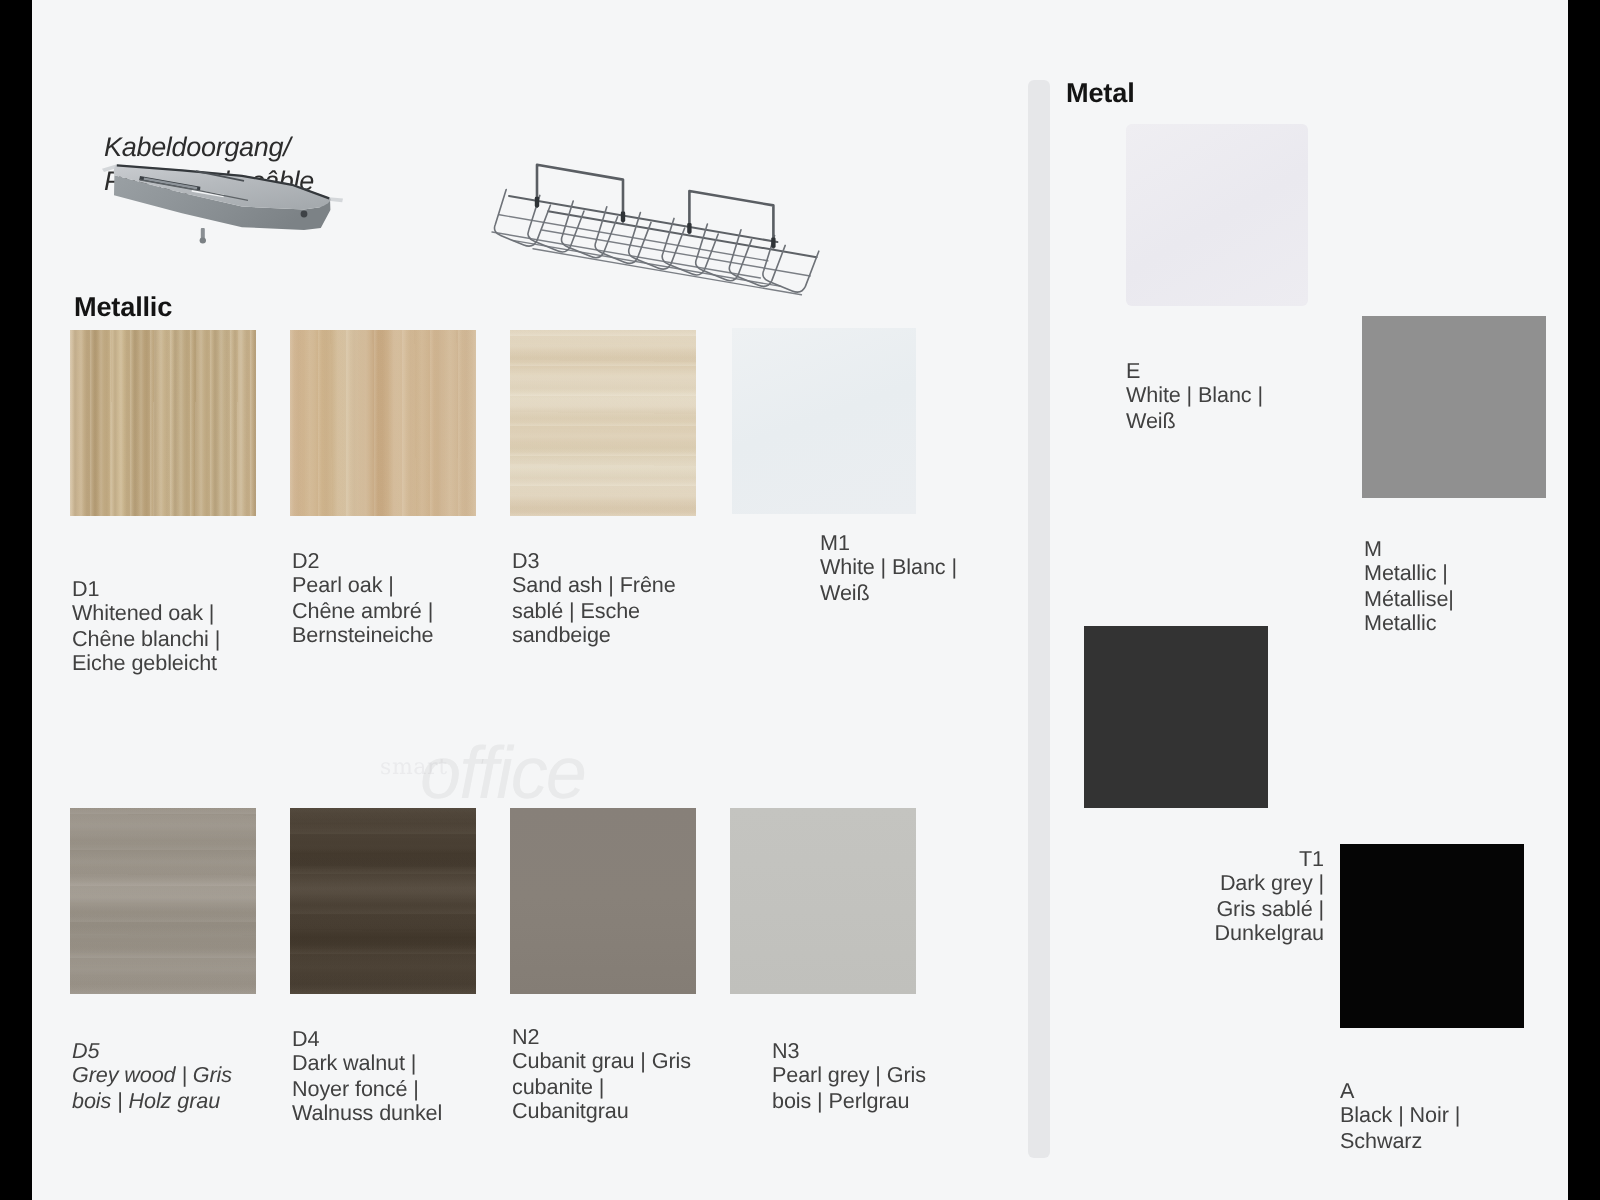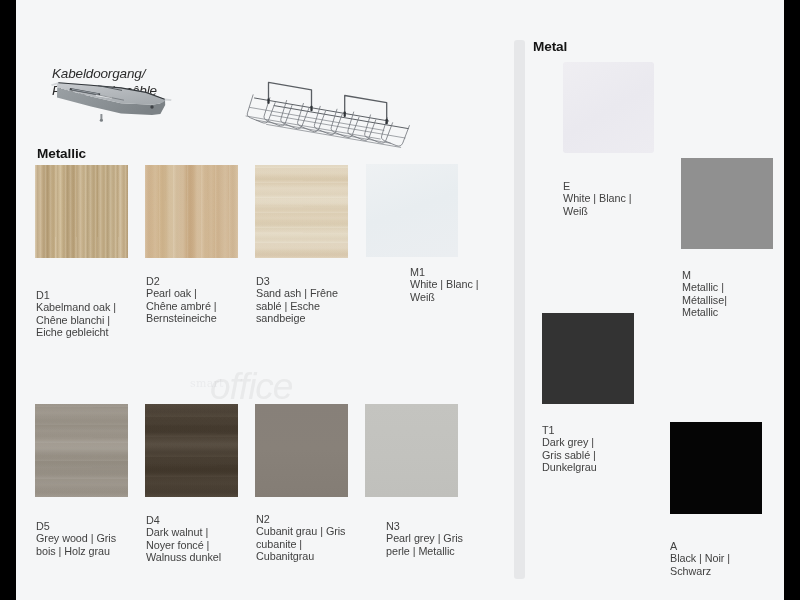--- a/index.html
+++ b/index.html
@@ -175,21 +175,21 @@
 
   <div class="sect" style="left:21px;top:145.6px;">Metallic</div>
 
   <div class="divider" style="left:498px;top:40px;width:11px;height:539px;"></div>
   <div class="sect" style="left:517px;top:38.6px;">Metal</div>
 
   <div id="swatches">
         <div class="sw tex-d1" style="left: 19px; top: 165px; width: 93px; height: 93px;"></div>
         <div class="lbl" style="left: 20px; top: 289px; width: 120px;">
           <div>D1</div>
-          <div>Kabelmand oak |</div>
+          <div>Whitened oak |</div>
           <div>Chêne blanchi |</div>
           <div>Eiche gebleicht</div>
         </div>
         <div class="sw tex-d2" style="left: 129px; top: 165px; width: 93px; height: 93px;"></div>
         <div class="lbl" style="left: 130px; top: 275px; width: 120px;">
           <div>D2</div>
           <div>Pearl oak |</div>
           <div>Chêne ambré |</div>
           <div>Bernsteineiche</div>
         </div>
@@ -200,21 +200,21 @@
           <div>sablé | Esche</div>
           <div>sandbeige</div>
         </div>
         <div class="sw tex-m1" style="left: 350px; top: 164px; width: 92px; height: 93px;"></div>
         <div class="lbl" style="left: 350px; top: 266px; width: 120px; margin-left: 44px;">
           <div>M1</div>
           <div>White | Blanc |</div>
           <div>Weiß</div>
         </div>
         <div class="sw tex-d5" style="left: 19px; top: 404px; width: 93px; height: 93px;"></div>
-        <div class="lbl" style="left: 20px; top: 520px; width: 120px;">
+        <div class="lbl" style="left: 20px; top: 520px; width: 120px; font-style: italic;">
           <div>D5</div>
           <div>Grey wood | Gris</div>
           <div>bois | Holz grau</div>
         </div>
         <div class="sw tex-d4" style="left: 129px; top: 404px; width: 93px; height: 93px;"></div>
         <div class="lbl" style="left: 130px; top: 514px; width: 120px;">
           <div>D4</div>
           <div>Dark walnut |</div>
           <div>Noyer foncé |</div>
           <div>Walnuss dunkel</div>
@@ -223,37 +223,37 @@
         <div class="lbl" style="left: 240px; top: 513px; width: 120px;">
           <div>N2</div>
           <div>Cubanit grau | Gris</div>
           <div>cubanite |</div>
           <div>Cubanitgrau</div>
         </div>
         <div class="sw tex-n3" style="left: 349px; top: 404px; width: 93px; height: 93px;"></div>
         <div class="lbl" style="left: 370px; top: 520px; width: 120px;">
           <div>N3</div>
           <div>Pearl grey | Gris</div>
-          <div>perle | Metallic</div>
+          <div>bois | Perlgrau</div>
         </div>
         <div class="sw tex-e" style="left: 547px; top: 62px; width: 91px; height: 91px;"></div>
         <div class="lbl" style="left: 547px; top: 180px; width: 120px;">
           <div>E</div>
           <div>White | Blanc |</div>
           <div>Weiß</div>
         </div>
         <div class="sw tex-m" style="left: 665px; top: 158px; width: 92px; height: 91px;"></div>
         <div class="lbl" style="left: 666px; top: 269px; width: 120px;">
           <div>M</div>
           <div>Metallic |</div>
           <div>Métallise|</div>
           <div>Metallic</div>
         </div>
         <div class="sw tex-t1" style="left: 526px; top: 313px; width: 92px; height: 91px;"></div>
-        <div class="lbl" style="left: 526px; top: 424px; width: 120px;">
+        <div class="lbl" style="left: 526px; top: 424px; width: 120px; text-align: right;">
           <div>T1</div>
           <div>Dark grey |</div>
           <div>Gris sablé |</div>
           <div>Dunkelgrau</div>
         </div>
         <div class="sw tex-a" style="left: 654px; top: 422px; width: 92px; height: 92px;"></div>
         <div class="lbl" style="left: 654px; top: 540px; width: 120px;">
           <div>A</div>
           <div>Black | Noir |</div>
           <div>Schwarz</div>

